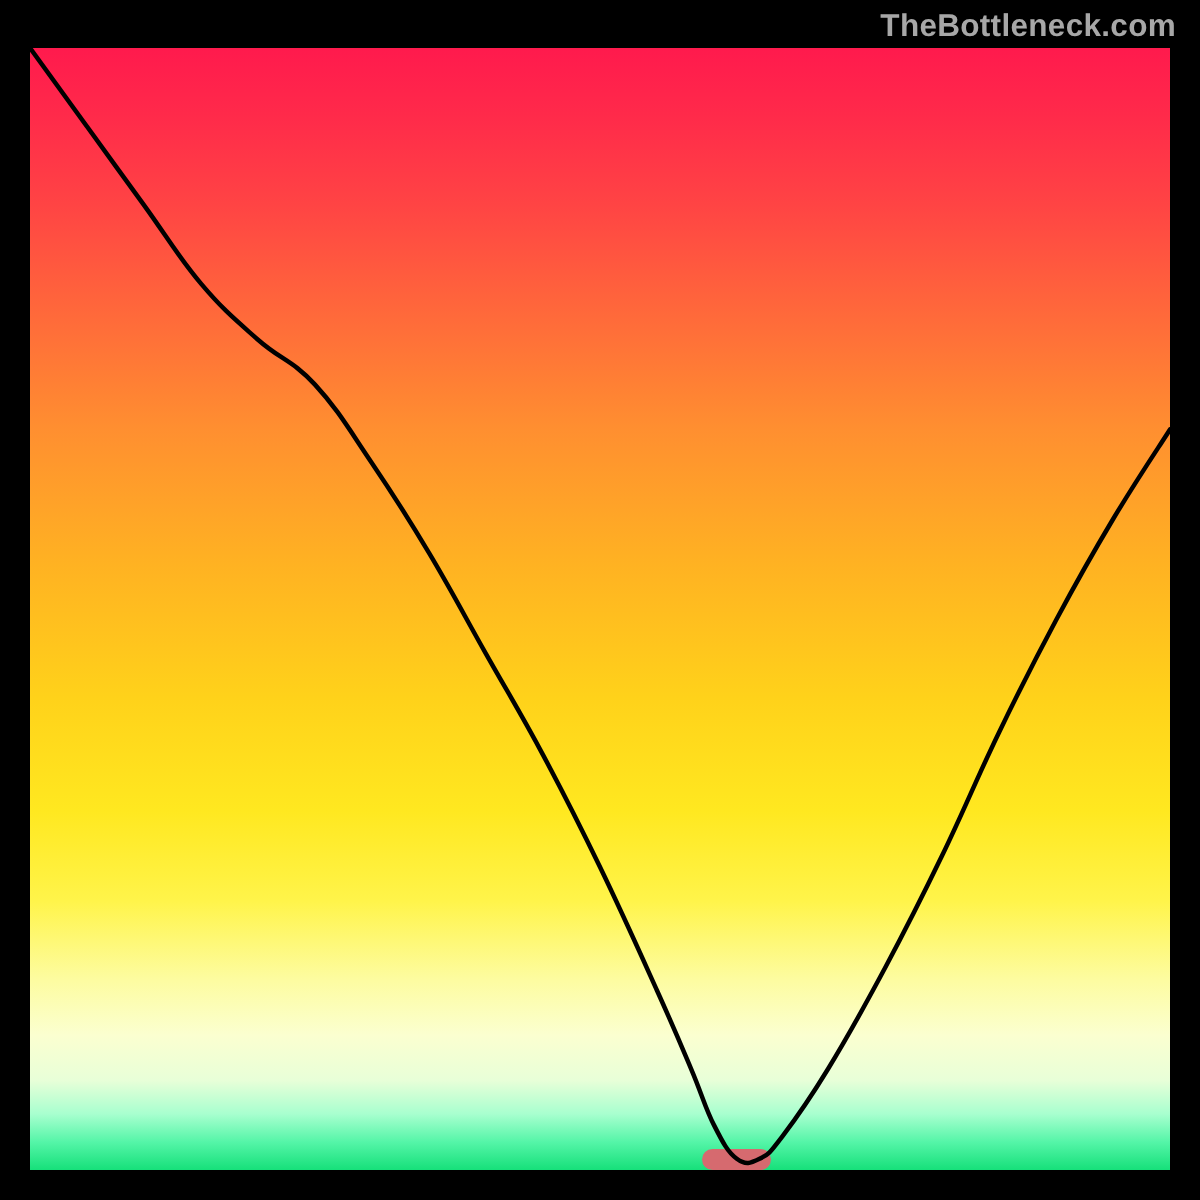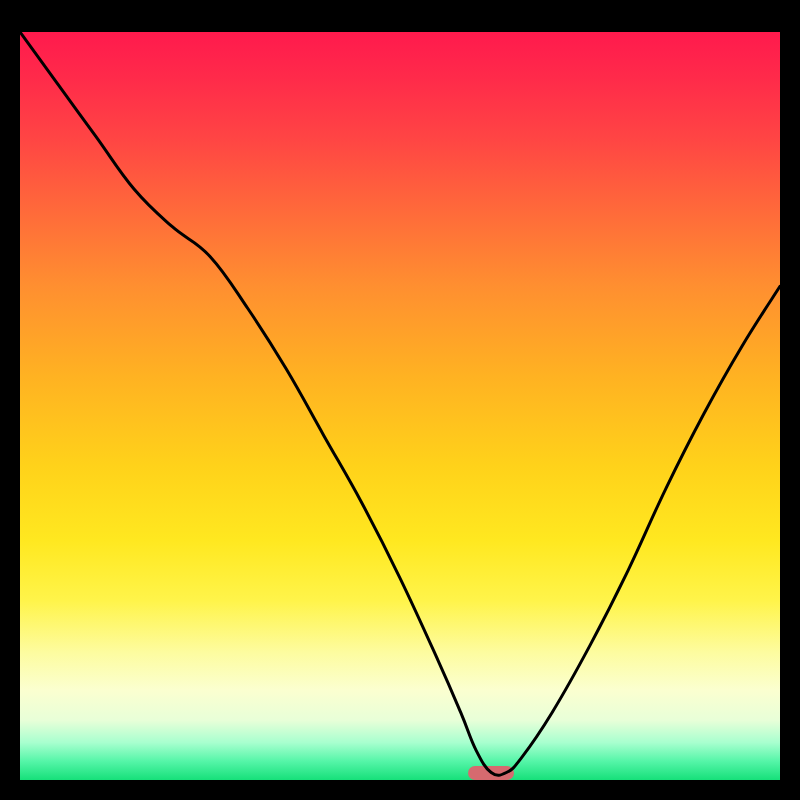--- a/index.html
+++ b/index.html
@@ -72,20 +72,21 @@
     font-weight: 600;
     color: #a7a7a7;
     letter-spacing: 0.2px;
   }
 </style>
 </head>
 <body>
 
 <div class="frame">
 
+  <div class="watermark">TheBottleneck.com</div>
 
   <div class="plot-area">
     <div class="gradient">
       <div class="gradient-main"></div>
     </div>
 
     <div id="marker" class="marker" style="width: 45.6px; height: 14px; left: 448.4px; bottom: 0px;"></div>
 
     <svg id="curve-svg" class="curve-overlay" viewBox="0 0 760 748" preserveAspectRatio="none">
       <path id="curve-path" d="M 0.00 0.00 C 7.60 10.47, 22.80 31.42, 38.00 52.36 C 53.20 73.30, 60.80 83.78, 76.00 104.72 C 91.20 125.66, 98.80 139.13, 114.00 157.08 C 129.20 175.03, 136.80 181.02, 152.00 194.48 C 167.20 207.94, 174.80 207.94, 190.00 224.40 C 205.20 240.86, 212.80 254.32, 228.00 276.76 C 243.20 299.20, 250.80 311.17, 266.00 336.60 C 281.20 362.03, 288.80 376.99, 304.00 403.92 C 319.20 430.85, 326.80 442.82, 342.00 471.24 C 357.20 499.66, 364.80 514.62, 380.00 546.04 C 395.20 577.46, 405.84 601.39, 418.00 628.32 C 430.16 655.25, 433.20 662.73, 440.80 680.68 C 448.40 698.63, 449.92 706.11, 456.00 718.08 C 462.08 730.05, 465.12 736.03, 471.20 740.52 C 477.28 745.01, 480.32 743.51, 486.40 740.52 C 492.48 737.53, 492.48 737.53, 501.60 725.56 C 510.72 713.59, 518.32 703.12, 532.00 680.68 C 545.68 658.24, 554.80 641.78, 570.00 613.36 C 585.20 584.94, 592.80 569.98, 608.00 538.56 C 623.20 507.14, 630.80 487.70, 646.00 456.28 C 661.20 424.86, 668.80 409.90, 684.00 381.48 C 699.20 353.06, 706.80 339.59, 722.00 314.16 C 737.20 288.73, 752.40 266.29, 760.00 254.32" fill="none" stroke="#000" stroke-width="3" stroke-linejoin="round" stroke-linecap="round"></path>

